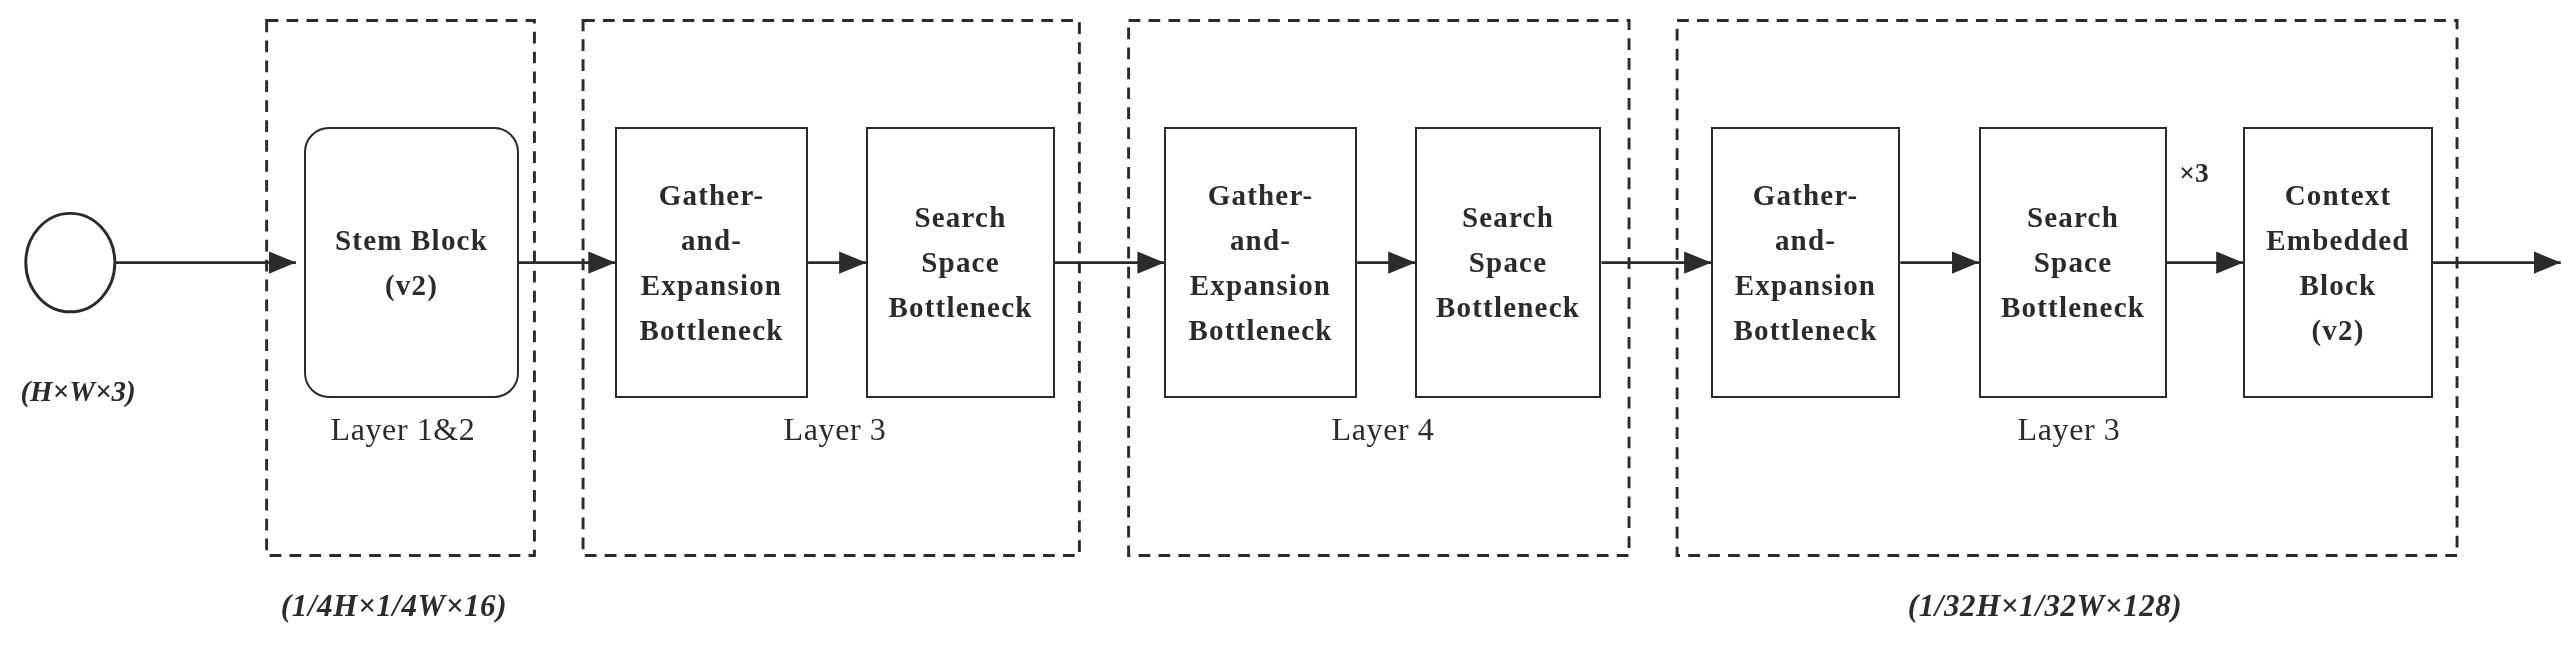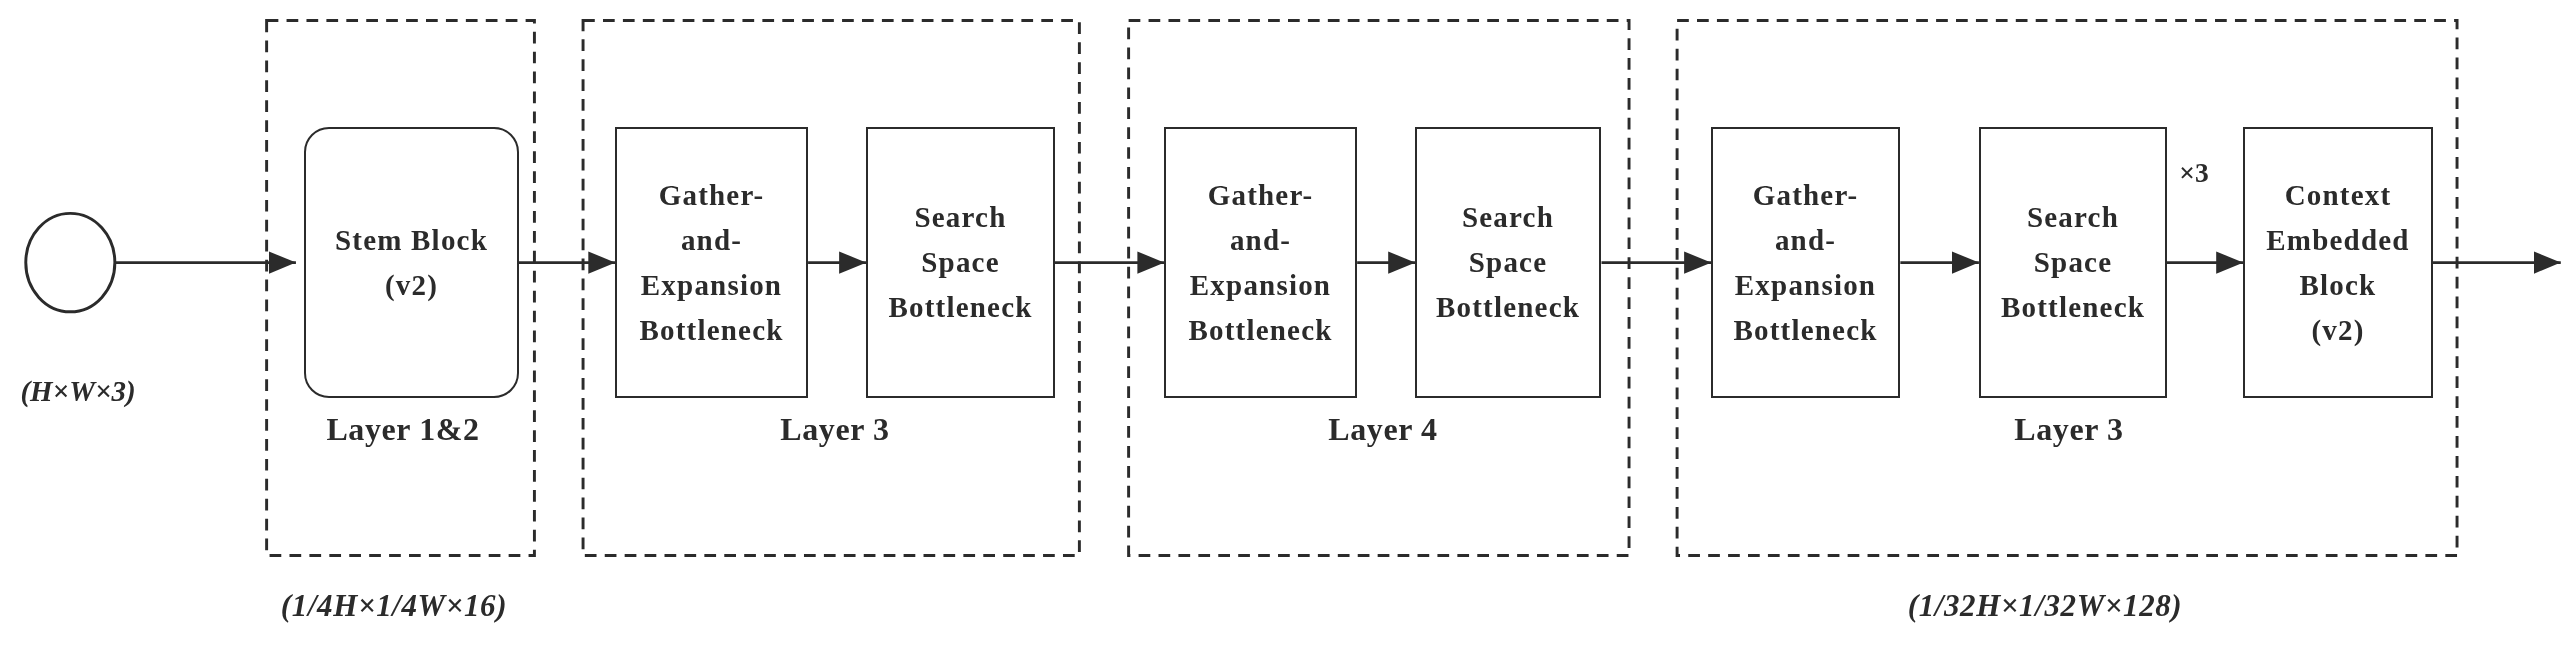--- a/index.html
+++ b/index.html
@@ -27,21 +27,21 @@
     text-align: center;
     font-weight: bold;
     font-size: 29px;
     line-height: 45px;
     letter-spacing: 1.2px;
   }
   .layer-label {
     position: absolute;
     top: 411px;
     transform: translateX(-50%);
-    font-weight: bold;
+    font-weight: normal;
     font-size: 32px;
     letter-spacing: 0.6px;
     white-space: nowrap;
     text-align: center;
   }
   .dim-label {
     position: absolute;
     top: 588px;
     transform: translateX(-50%);
     font-weight: bold;

